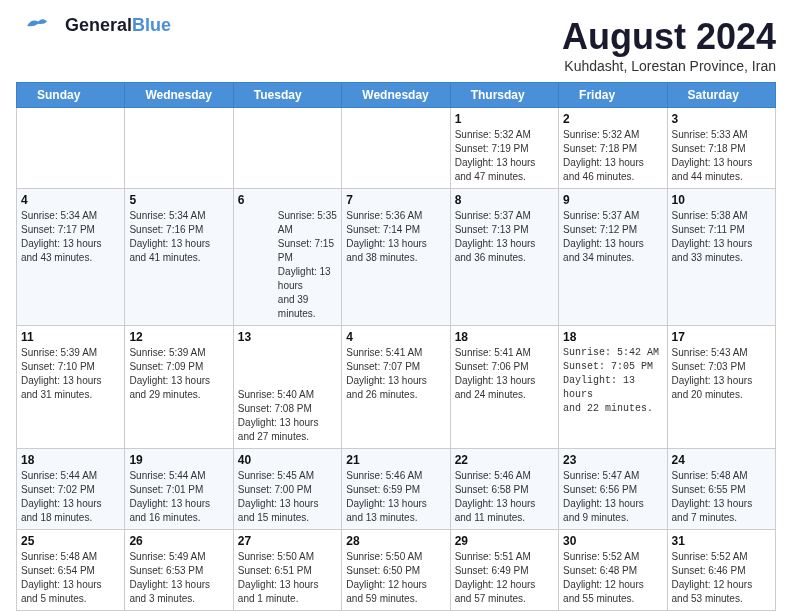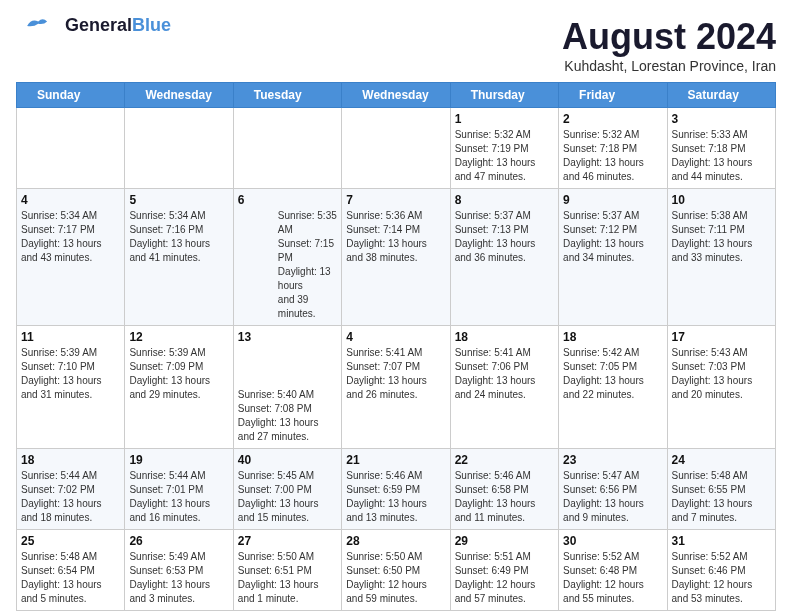--- a/index.html
+++ b/index.html
@@ -222,21 +222,21 @@
         </td>
         <td>
           <div class="day-number">18</div>
           <div class="day-info" style="white-space: pre-line;">Sunrise: 5:41 AM
 Sunset: 7:06 PM
 Daylight: 13 hours
 and 24 minutes.</div>
         </td>
         <td>
           <div class="day-number">18</div>
-          <div class="day-info" style="white-space: pre-line;">Sunrise: 5:42 AM
+          <div class="day-info" style="white-space: pre-line; font-family: Liberation Mono, monospace;">Sunrise: 5:42 AM
 Sunset: 7:05 PM
 Daylight: 13 hours
 and 22 minutes.</div>
         </td>
         <td>
           <div class="day-number">17</div>
           <div class="day-info" style="white-space: pre-line;">Sunrise: 5:43 AM
 Sunset: 7:03 PM
 Daylight: 13 hours
 and 20 minutes.</div>

